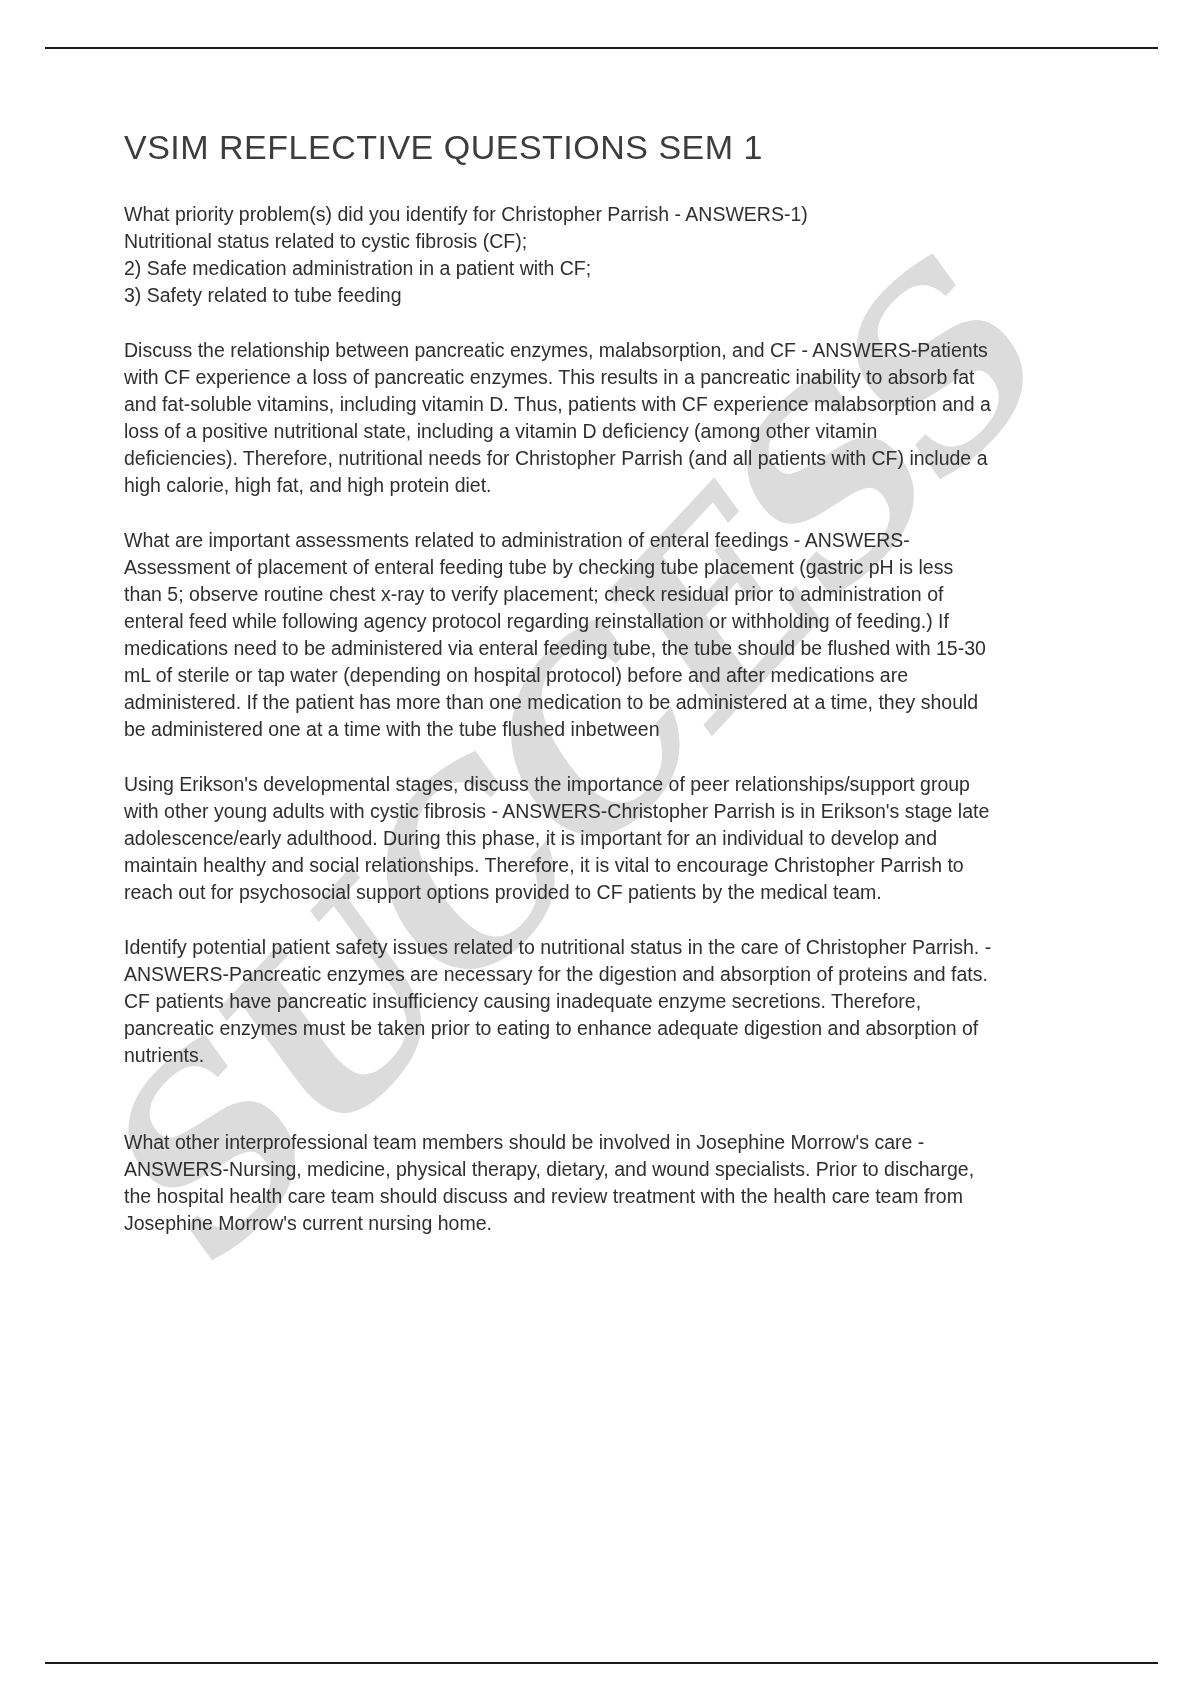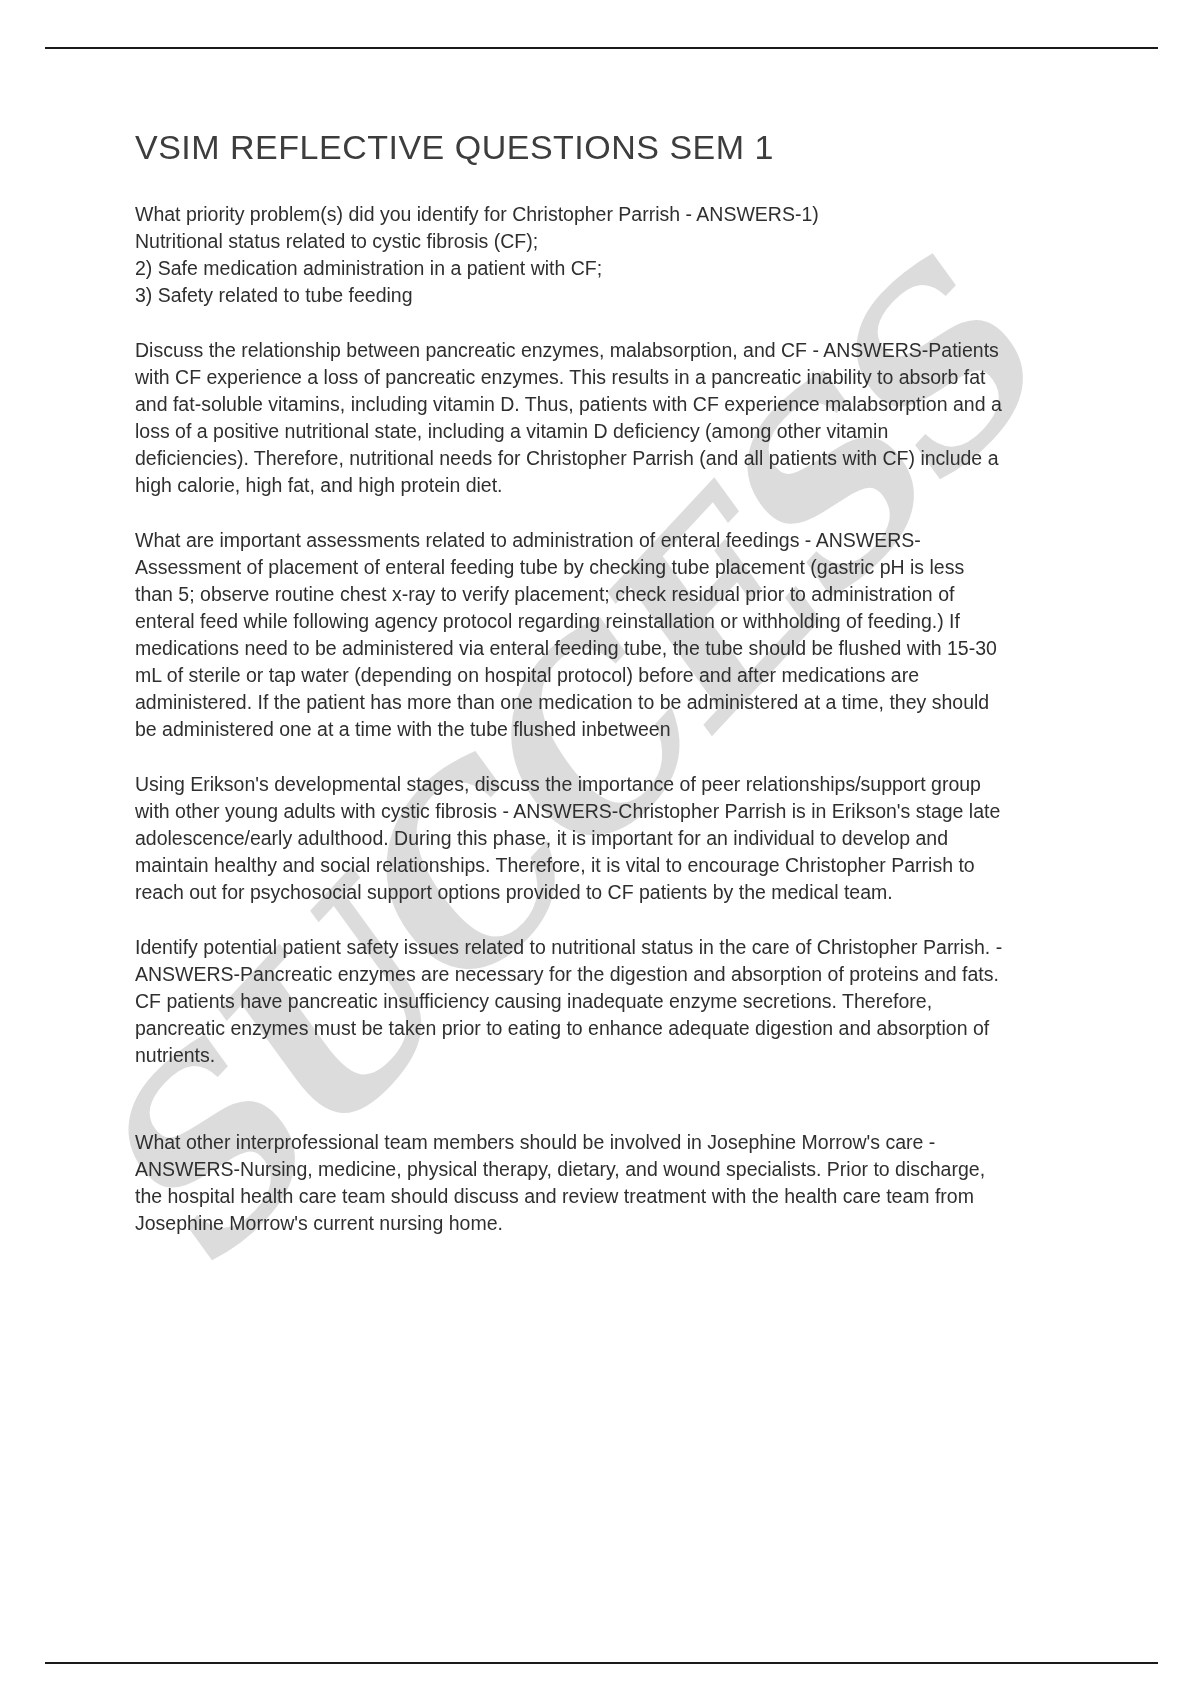--- a/index.html
+++ b/index.html
@@ -37,21 +37,21 @@
     letter-spacing: -8px;
     color: rgba(60, 60, 60, 0.18);
     white-space: nowrap;
     z-index: 0;
     pointer-events: none;
     user-select: none;
   }
 
   .content {
     position: absolute;
-    left: 135px;
+    left: 124px;
     top: 128px;
     width: 872px;
     z-index: 1;
   }
   .doc-title {
     font-size: 34px;
     font-weight: 400;
     color: #3d3d3d;
     letter-spacing: 0.5px;
     margin: 0 0 34px 0;

